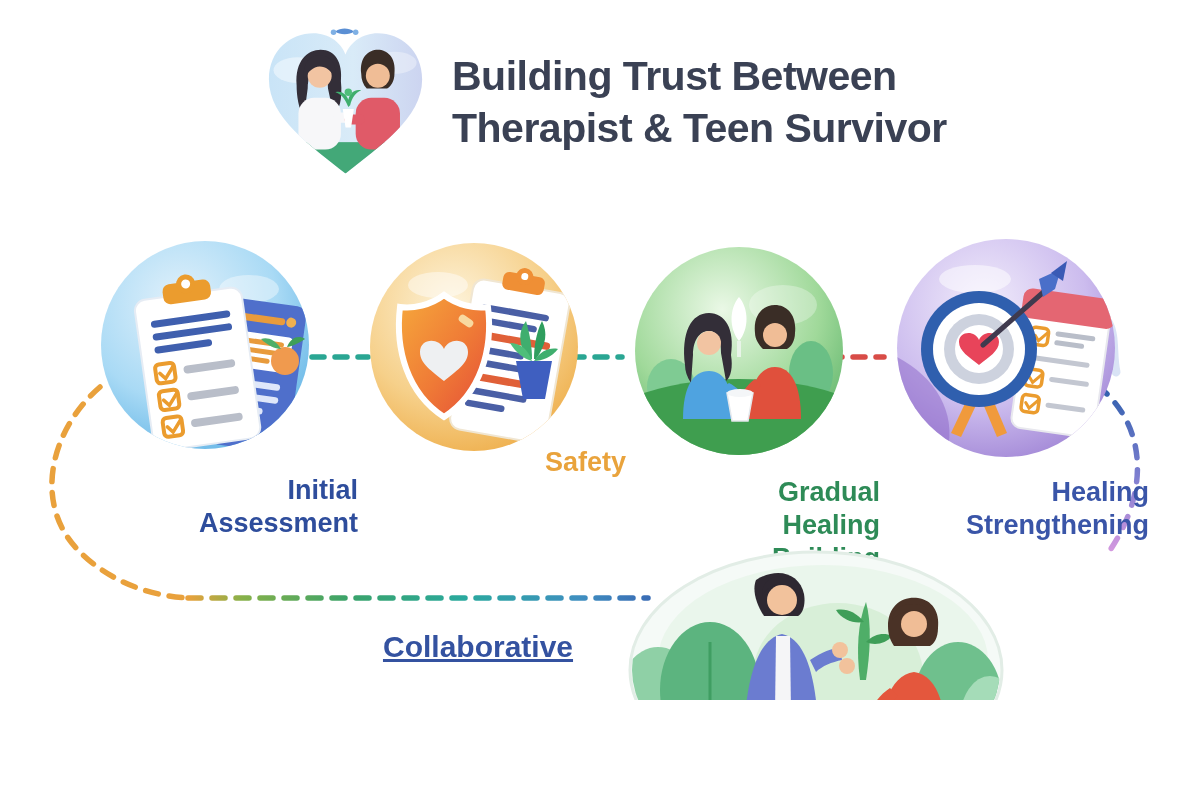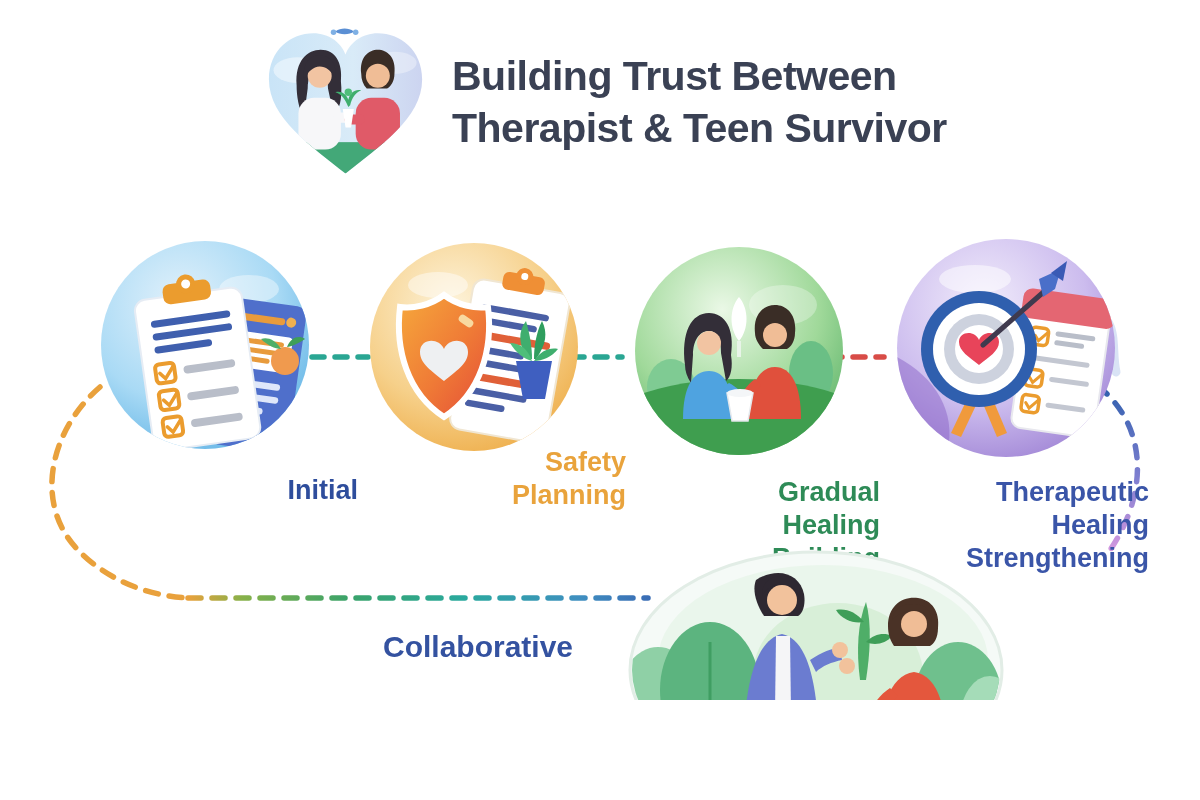--- a/index.html
+++ b/index.html
@@ -28,21 +28,21 @@
   }
   .step-label span{display:block;}
   .l1{left:58px;top:474px;color:#2e4d9c;}
   .l2{left:326px;top:446px;color:#e9a33c;}
   .l3{left:580px;top:476px;color:#2e8b57;}
   .l4{left:849px;top:476px;color:#3a55a8;}
   .final-label{
     position:absolute;left:318px;top:628px;width:320px;text-align:center;
     font-size:30px;line-height:38px;font-weight:700;color:#3452a0;
   }
-  .final-label span{display:block;}
+  .final-label span{display:block;text-decoration:underline;}
   
   .final-oval{position:absolute;left:628px;top:550px;width:376px;height:240px;}
   .final-oval svg{display:block;width:100%;height:100%;}
   
   .connector-layer{position:absolute;left:0;top:0;width:1200px;height:800px;z-index:0;}
   .art{z-index:1;}
 </style>
 </head>
 <body>
 
@@ -334,32 +334,31 @@
 
         <path d="M88,108 L152,52" stroke="#3f3a4e" stroke-width="5" stroke-linecap="round"></path>
         <path d="M144,42 L166,32 L160,52 L148,60 Z" fill="#4a6fc9"></path>
         <path d="M156,36 L172,24 L168,44 Z" fill="#3a5ab5"></path>
       </g>
     </svg>
   </div>
 
   <div class="step-label l1">
     <span>Initial</span>
+    <span>Assessment</span>
   </div>
   <div class="step-label l2">
     <span>Safety</span>
-    <span>Planning</span>
   </div>
   <div class="step-label l3">
     <span>Gradual</span>
     <span>Healing</span>
     <span>Building</span>
   </div>
   <div class="step-label l4">
-    <span>Therapeutic</span>
     <span>Healing</span>
     <span>Strengthening</span>
   </div>
 
   <div class="final-label">
     <span>Collaborative</span>
   </div>
 
   <div class="final-oval art">
     <svg viewBox="0 0 376 240">

